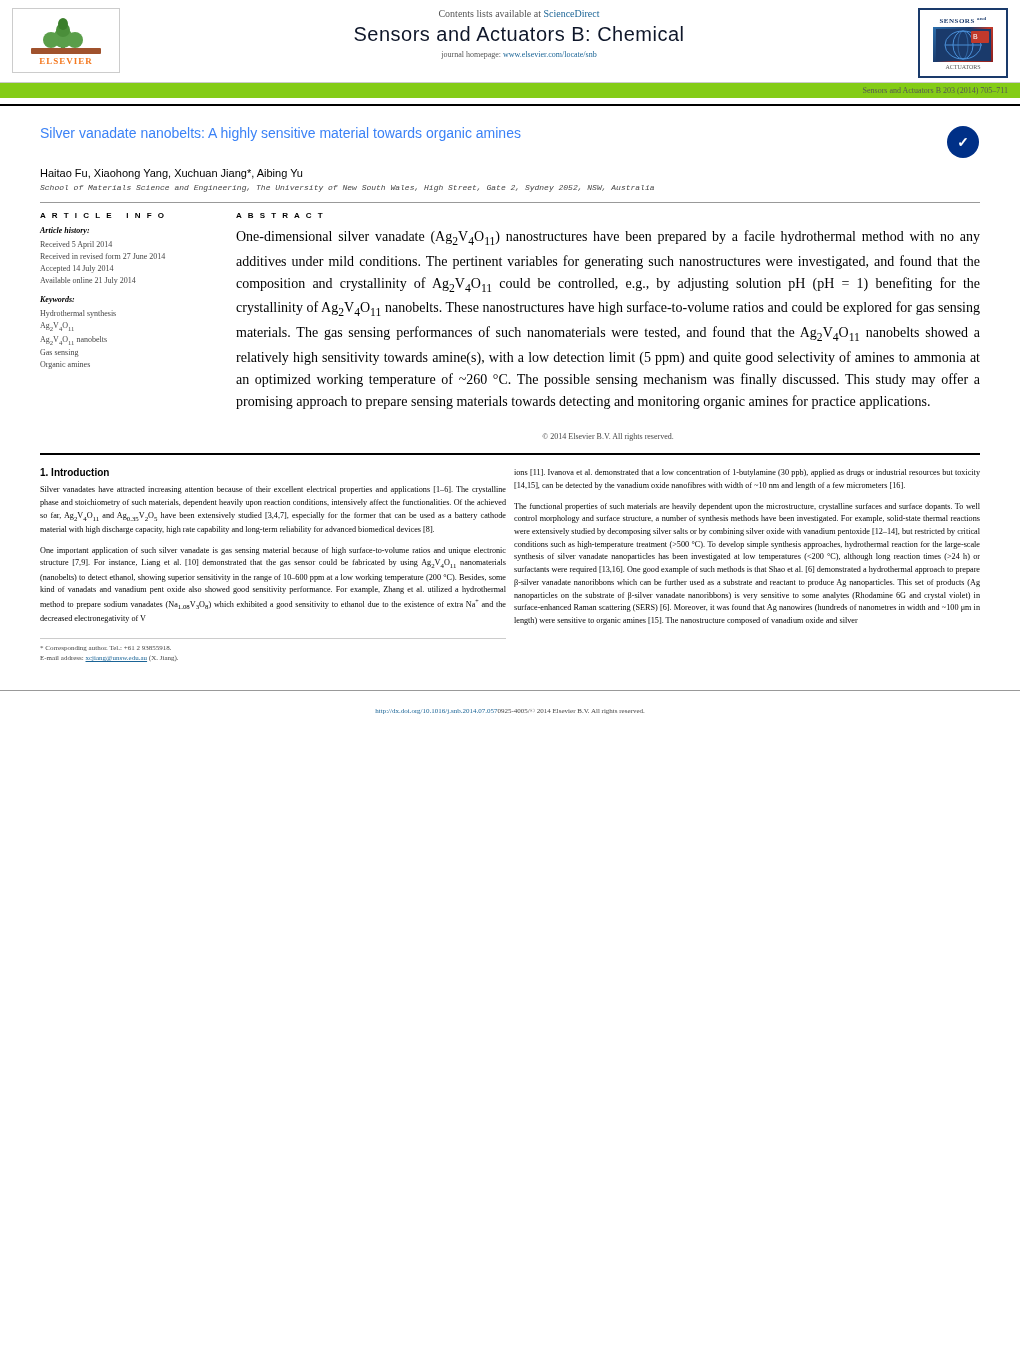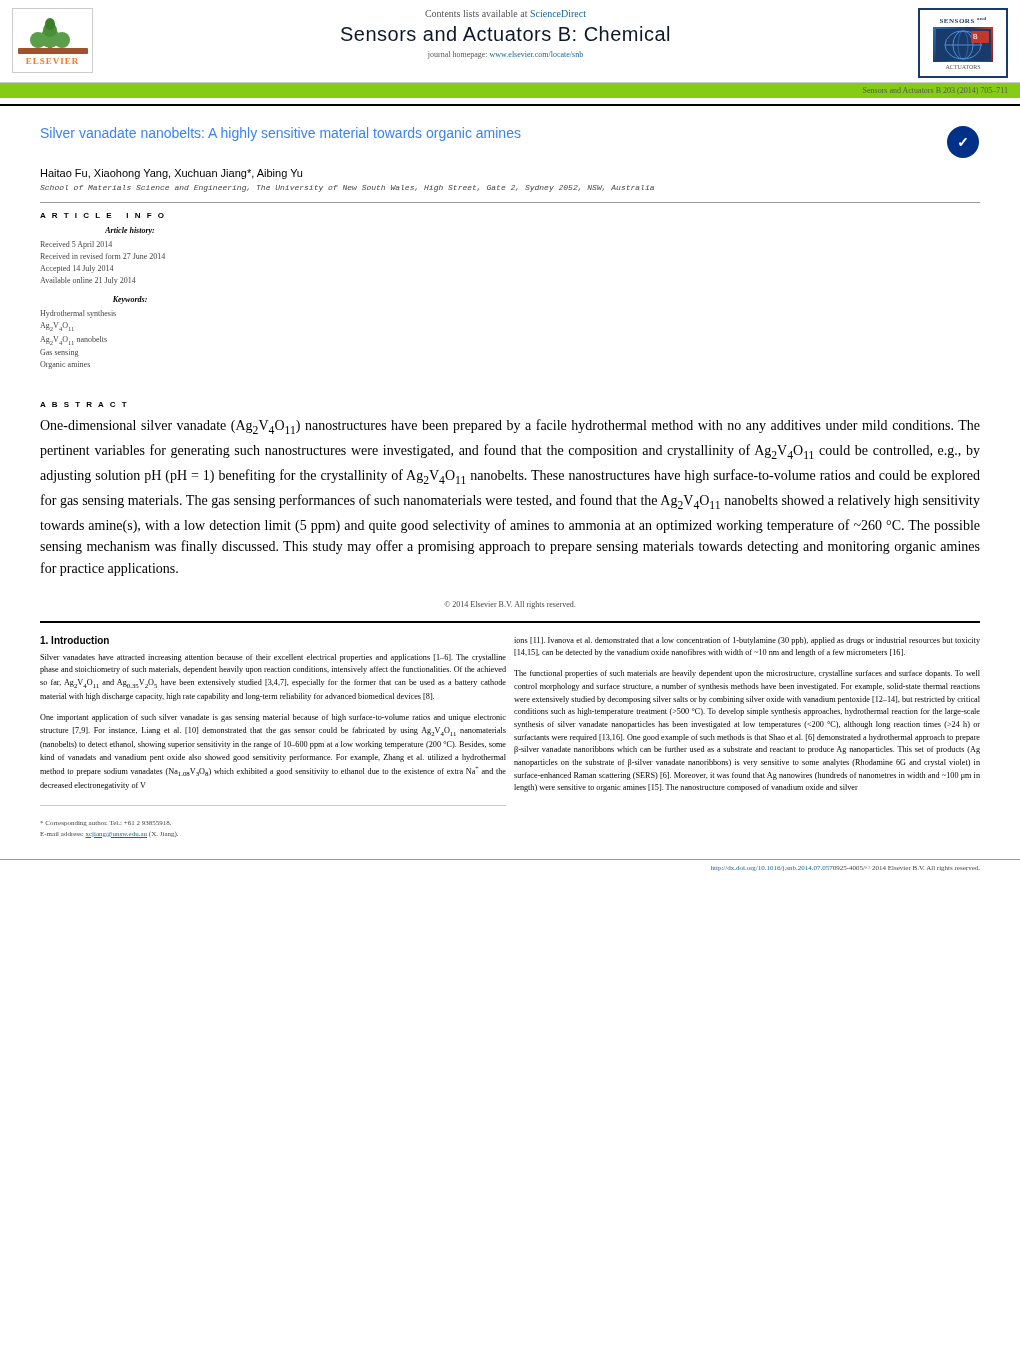--- a/index.html
+++ b/index.html
@@ -27,21 +27,21 @@
     }
 
     .header-top {
       display: flex;
       align-items: flex-start;
       justify-content: space-between;
       padding: 8px 12px 4px 12px;
     }
 
     .elsevier-logo {
-      width: 81px;
+      width: 108px;
       height: 65px;
       border: 1px solid #ccc;
       display: flex;
       flex-direction: column;
       align-items: center;
       justify-content: center;
       font-size: 7px;
       background: #fff;
     }
 
@@ -196,23 +196,22 @@
 
     .divider-line {
       border: none;
       border-top: 1px solid #999;
       margin: 8px 0;
     }
 
     
     .two-col {
       display: flex;
-      gap: 29px;
+      gap: 16px;
       margin-bottom: 10px;
-      flex-direction: column;
     }
 
     .col-left {
       width: 180px;
       min-width: 180px;
     }
 
     .col-right {
       flex: 1;
     }
@@ -226,21 +225,20 @@
       margin-bottom: 6px;
       text-transform: uppercase;
     }
 
     .article-info-label {
       font-size: 8px;
       font-style: italic;
       font-weight: bold;
       color: #000;
       margin-bottom: 4px;
-      text-align: center;
     }
 
     .article-info-text {
       font-size: 8px;
       color: #444;
       line-height: 1.5;
     }
 
     .keywords-section {
       margin-top: 8px;
@@ -292,35 +290,35 @@
       margin-bottom: 8px;
     }
 
     .body-text sup {
       font-size: 6px;
     }
 
     .footnote-section {
       margin-top: 12px;
       border-top: 1px solid #ccc;
-      padding-top: 12px;
+      padding-top: 4px;
     }
 
     .footnote-text {
       font-size: 7px;
       color: #444;
       line-height: 1.5;
     }
 
     .footer-bar {
       border-top: 1px solid #999;
-      padding: 4px 40px;
-      margin-top: 6px;
-      display: flex;
-      justify-content: flex-end;
+      padding: 16px 40px;
+      margin-top: 12px;
+      display: flex;
+      justify-content: center;
       font-size: 7px;
       color: #444;
     }
 
     .footer-link {
       color: #1a6496;
       text-decoration: none;
     }
 
     

